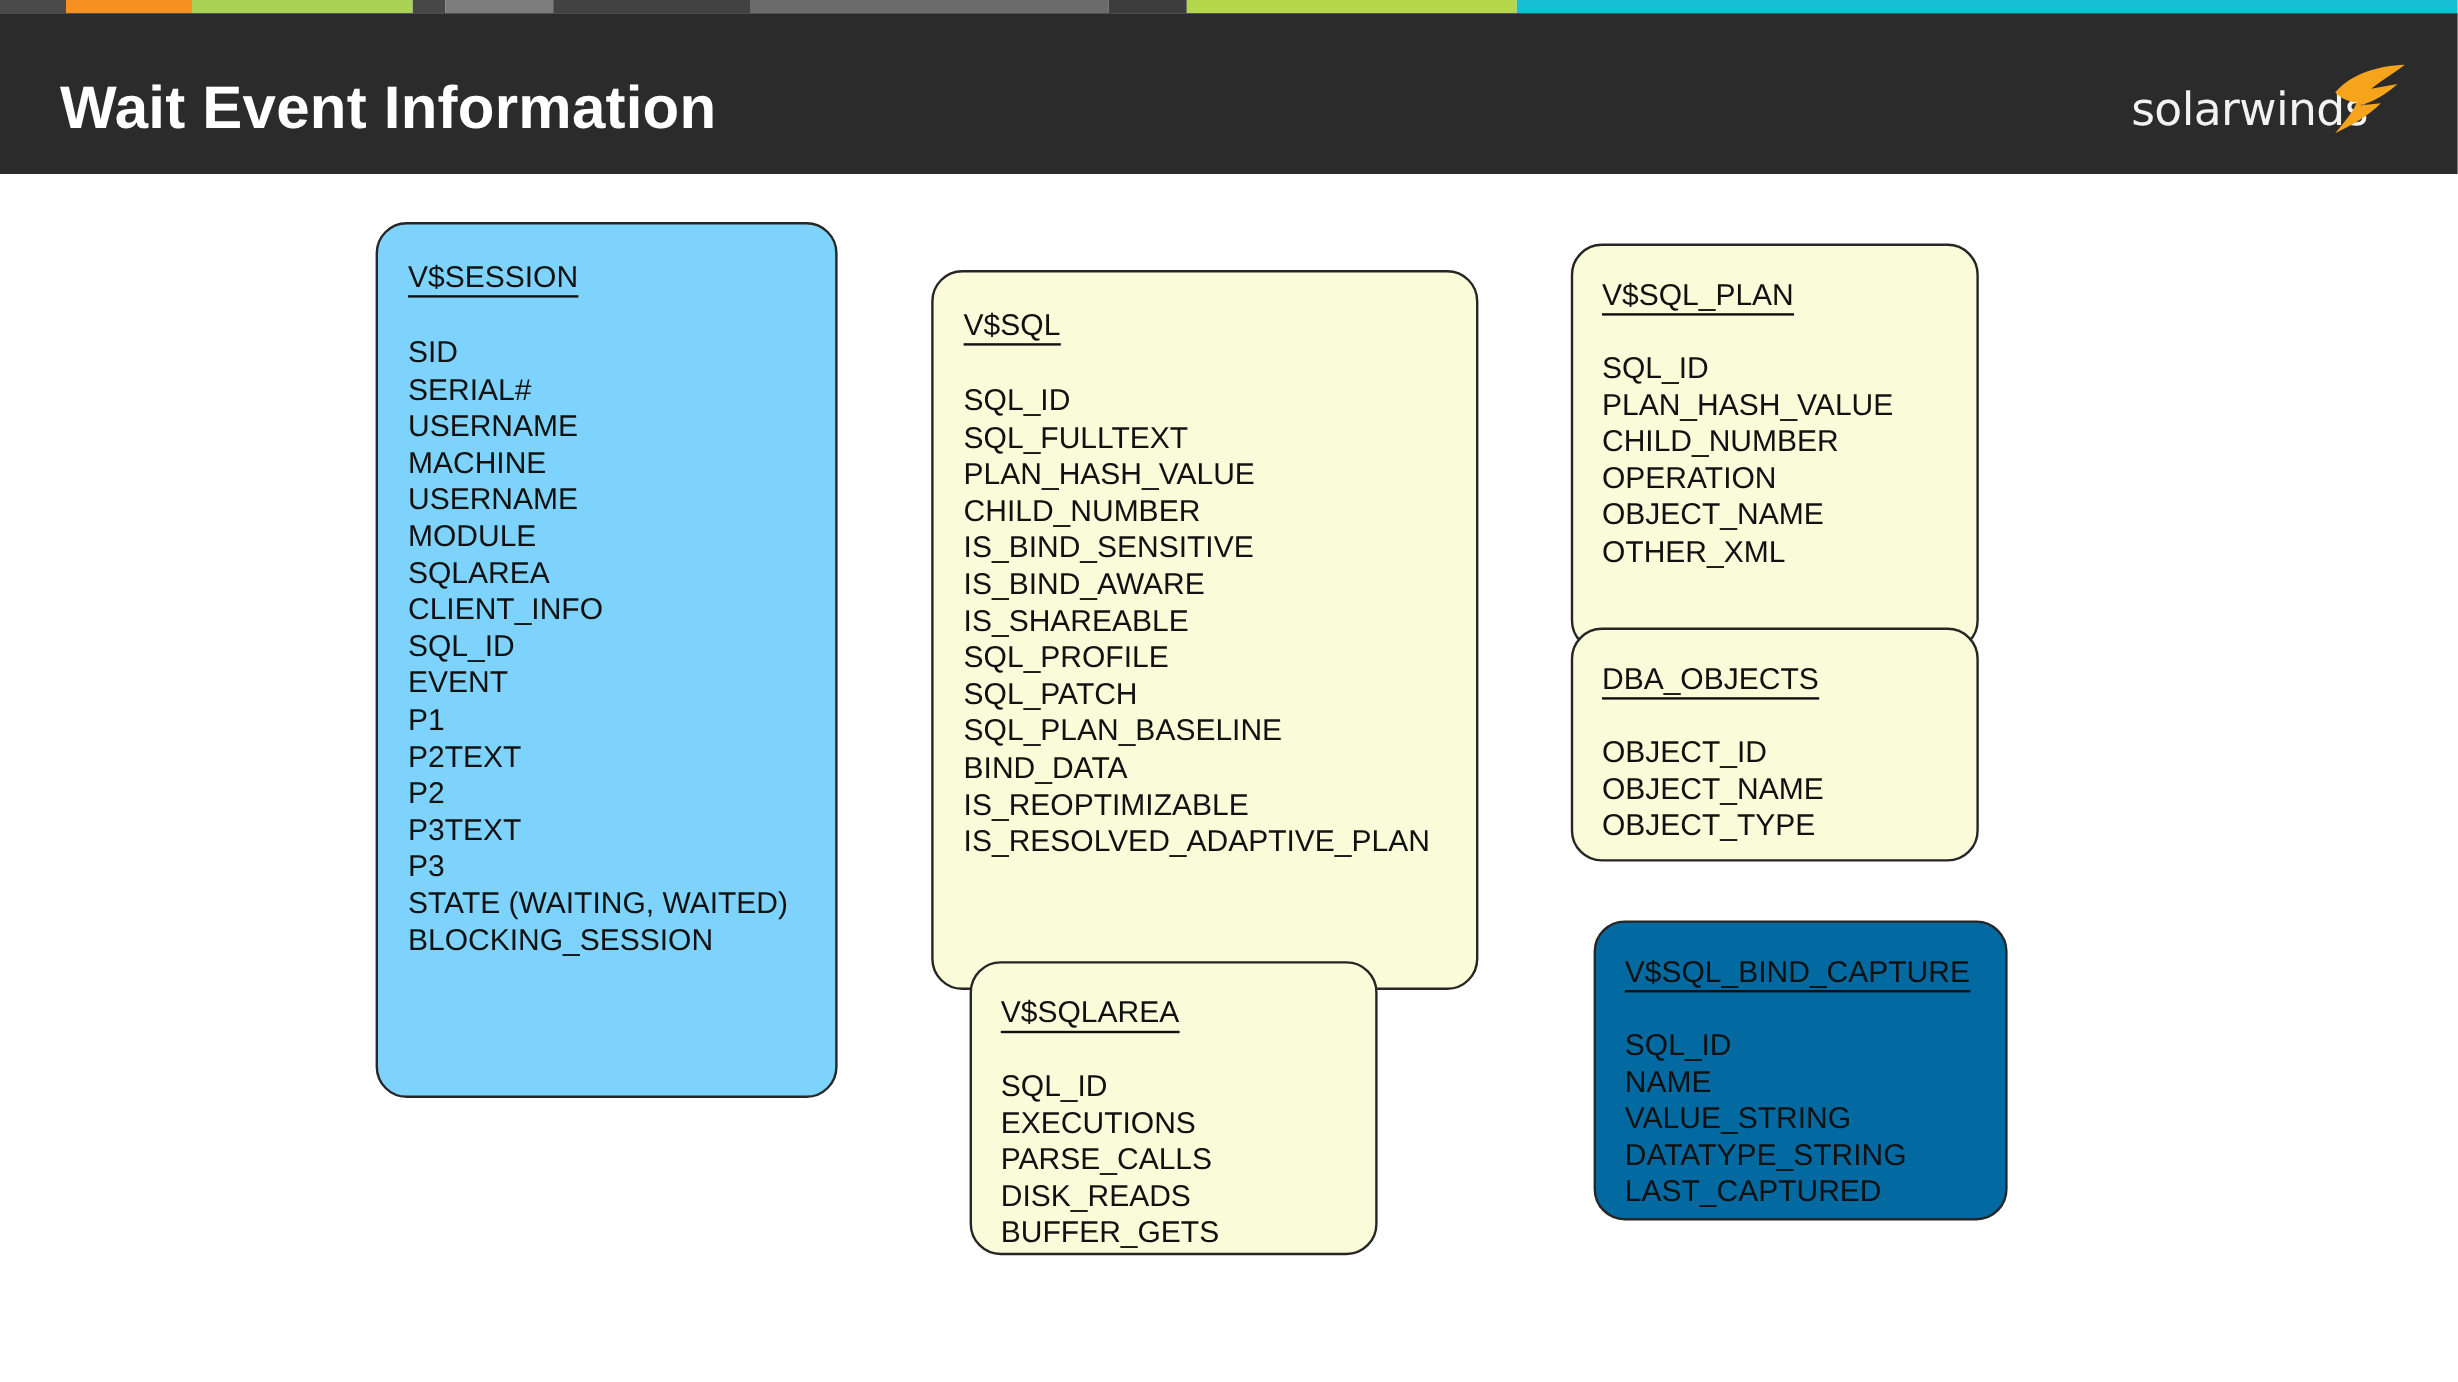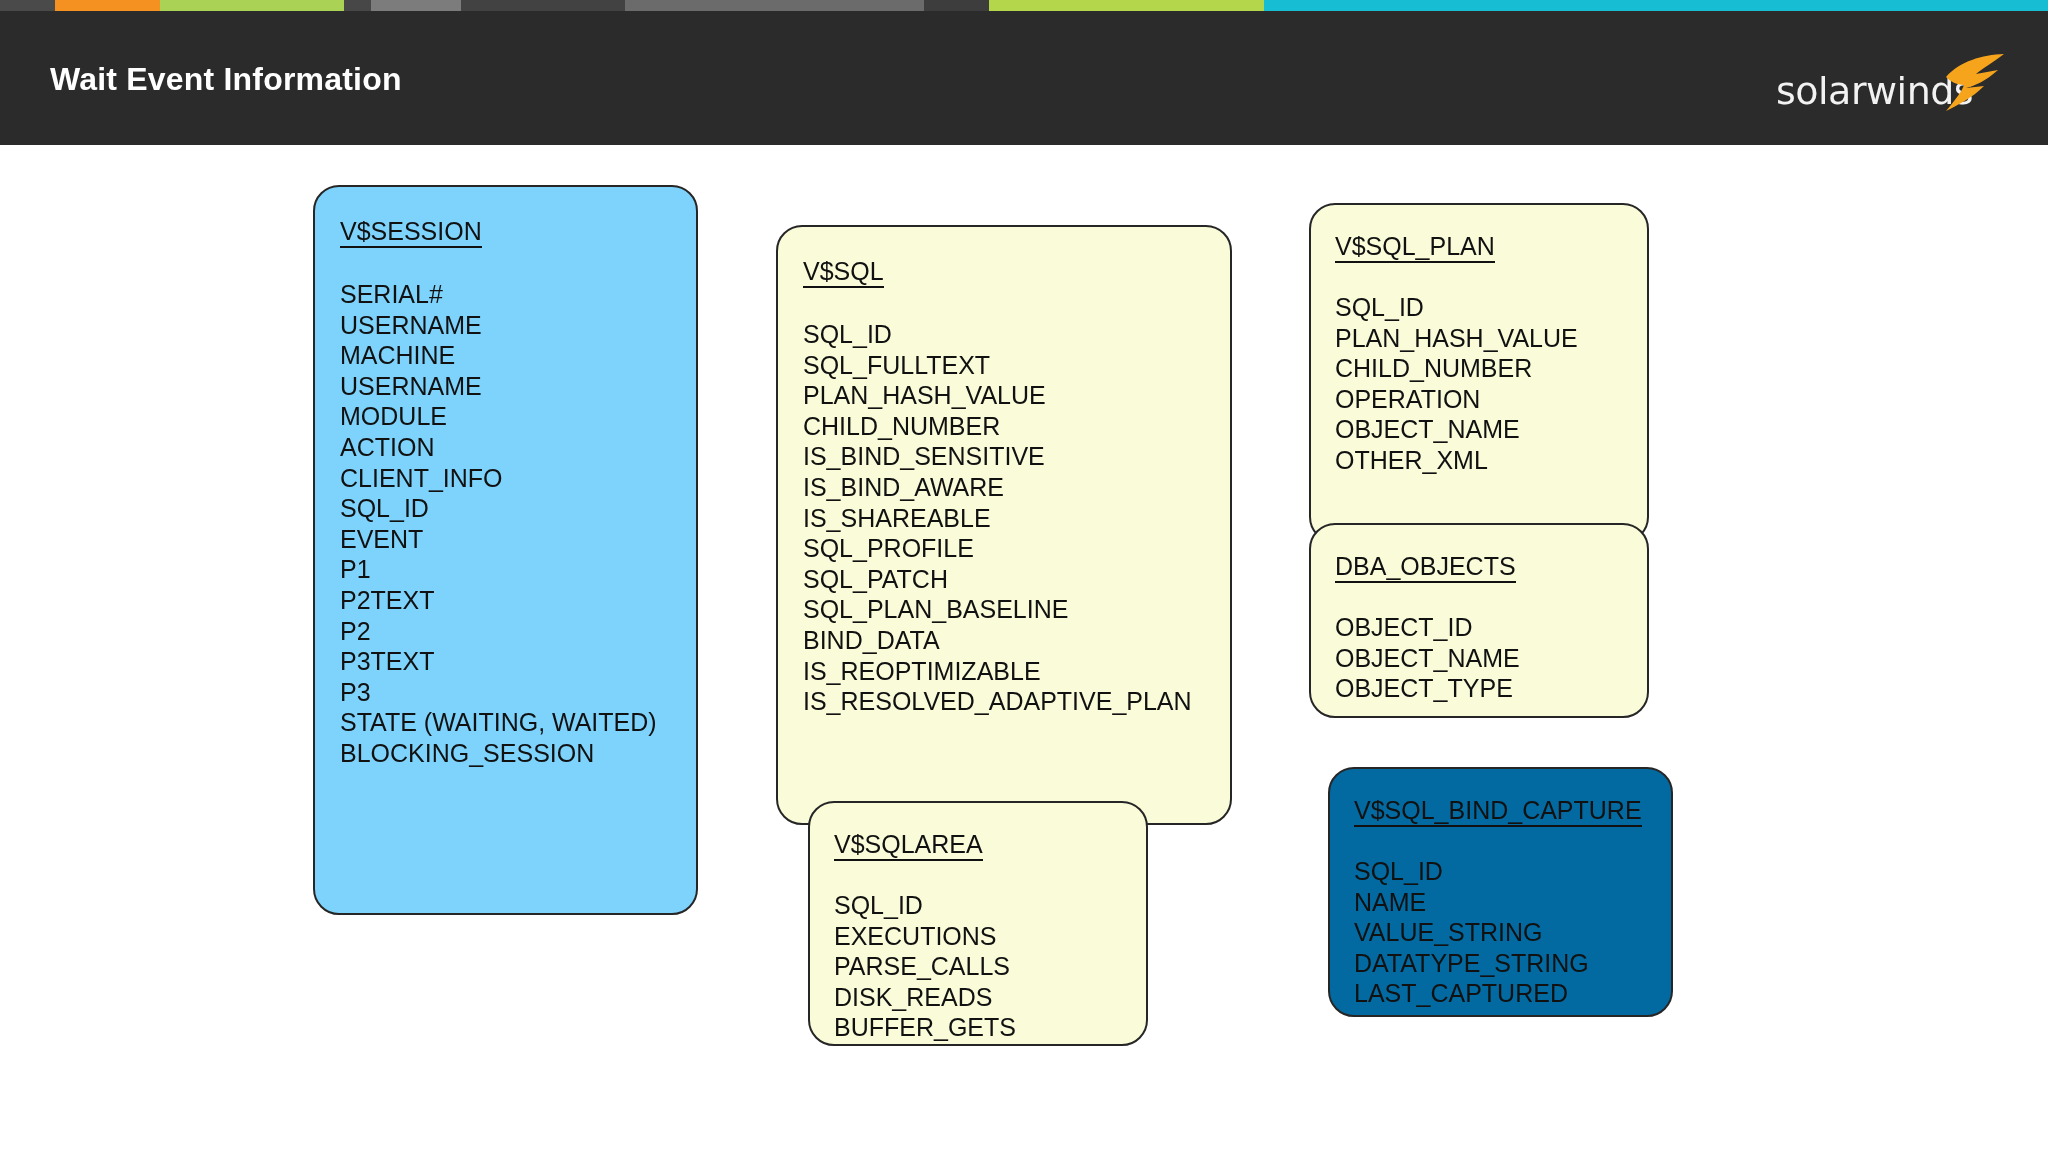--- a/index.html
+++ b/index.html
@@ -30,21 +30,21 @@
     position: absolute;
     top: 11px; left: 0;
     width: 2048px;
     height: 134px;
     background: #2b2b2b;
   }
   #header-title {
     position: absolute;
     left: 50px;
     top: 50px;
-    font-size: 32px;
+    font-size: 50px;
     font-weight: bold;
     color: #ffffff;
     letter-spacing: 0.2px;
     white-space: nowrap;
   }
   #logo {
     position: absolute;
     right: 42px;
     top: 42px;
     width: 250px;
@@ -155,26 +155,27 @@
       <path d="M10 24 C24 8, 46 2, 68 1 C56 10, 46 16, 40 21 L62 17 C50 28, 38 33, 30 35 L48 33 C36 45, 22 52, 10 58 C20 46, 26 38, 28 32 C20 32, 14 28, 10 24 Z" fill="#f7a41d"></path>
     </svg>
   </div>
 </div>
 
 <div id="canvas">
 
   <div class="ebox" id="box-vsession" style="background: #7dd3fc; border-color: rgb(38, 38, 38);">
     <div class="ebox-title">V$SESSION</div>
     <div class="ebox-fields">
+      <div>SID</div>
       <div>SERIAL#</div>
       <div>USERNAME</div>
       <div>MACHINE</div>
       <div>USERNAME</div>
       <div>MODULE</div>
-      <div>ACTION</div>
+      <div>SQLAREA</div>
       <div>CLIENT_INFO</div>
       <div>SQL_ID</div>
       <div>EVENT</div>
       <div>P1</div>
       <div>P2TEXT</div>
       <div>P2</div>
       <div>P3TEXT</div>
       <div>P3</div>
       <div>STATE (WAITING, WAITED)</div>
       <div>BLOCKING_SESSION</div>

